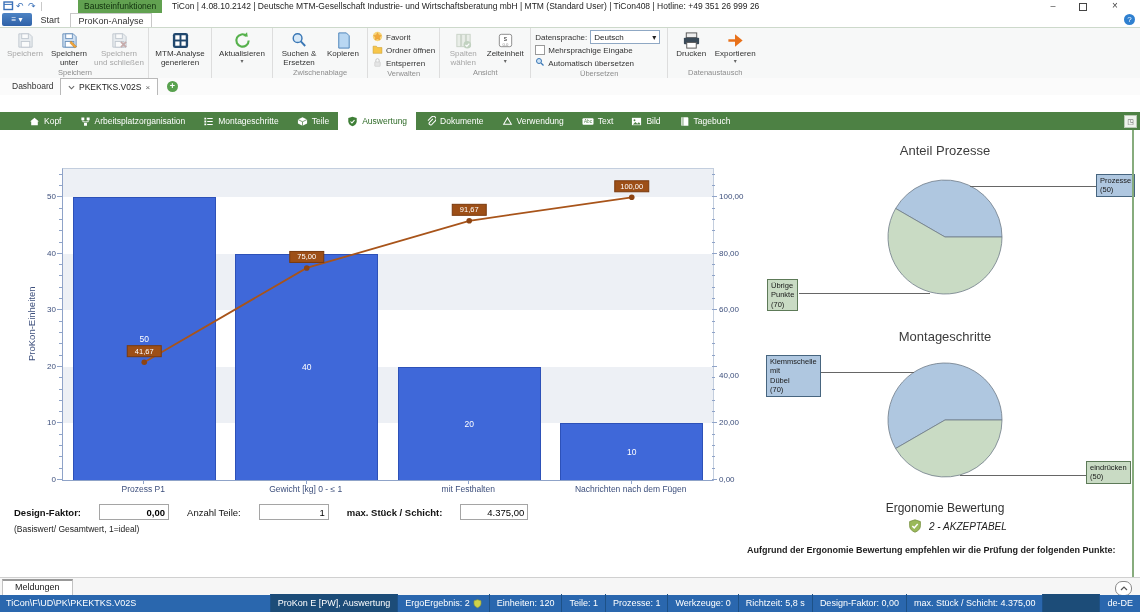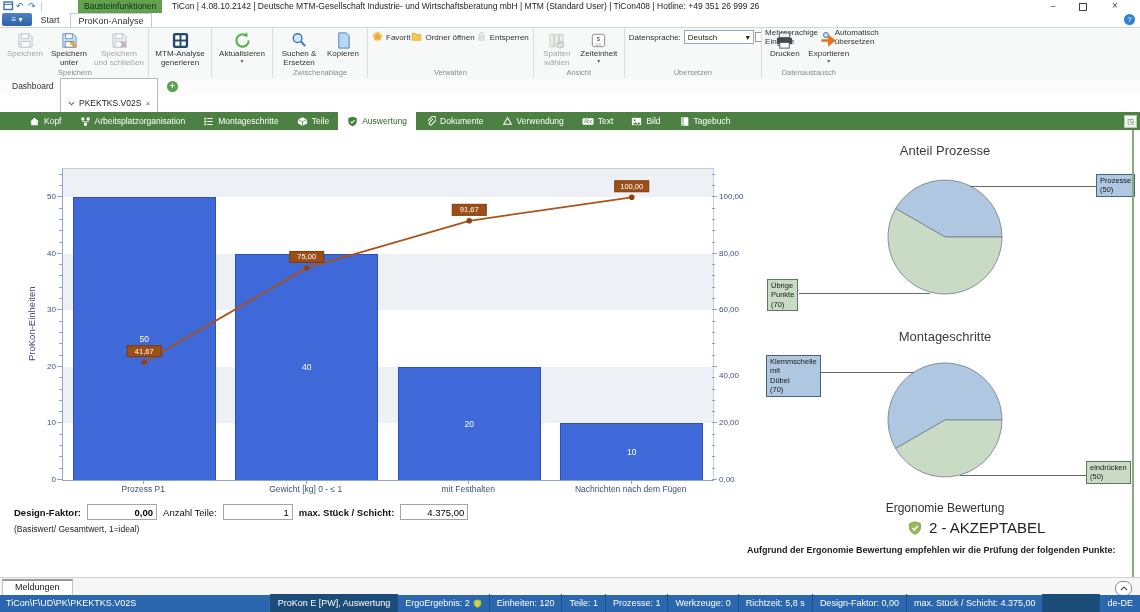--- a/index.html
+++ b/index.html
@@ -41,30 +41,30 @@
   .rgroup{display:flex;flex-direction:column;padding:1px 4px 0 4px;}
   .rgroup+.rgroup{border-left:1px solid #ddd;}
   .rgroup-body{display:flex;flex:1;align-items:flex-start;gap:2px;}
   .rgroup-label{font-size:7.5px;color:#8d8d8d;text-align:center;height:10px;line-height:9px;}
   .rbtn{display:flex;flex-direction:column;align-items:center;font-size:8px;color:#333;
         text-align:center;line-height:1.1;padding-top:1px;}
   .rbtn .ricon{height:20px;display:flex;align-items:center;justify-content:center;}
   .rbtn .arrow{font-size:6px;color:#666;line-height:5px;}
   .disabled{color:#a6a6a6;}
   .disabled svg{opacity:.45;filter:grayscale(60%);}
-  .scol{display:flex;justify-content:flex-start;gap:1px;padding-top:2px;}
+  .scol{display:flex;flex-direction:column;justify-content:flex-start;gap:1px;padding-top:2px;}
   .srow{display:flex;align-items:center;gap:3px;font-size:8px;color:#333;height:12px;}
   .rsel{display:inline-flex;align-items:center;justify-content:space-between;width:62px;height:12px;
         border:1px solid #8fa8c4;background:#fff;font-size:8px;padding:0 3px;color:#222;}
   .chk{display:inline-block;width:8px;height:8px;border:1px solid #9a9a9a;background:#fff;}
   
   #doctabs{position:absolute;top:78px;left:0;right:0;height:17px;background:#fbfbfb;}
   #dtab-dashboard{position:absolute;left:0;top:0;height:17px;line-height:17px;padding:0 12px;
                   font-size:8.5px;color:#333;}
-  #dtab-active{position:absolute;left:60px;top:0;height:16px;padding:16px 7px;background:#fff;
+  #dtab-active{position:absolute;left:60px;top:0;height:16px;padding:0 7px;background:#fff;
                border:1px solid #b9b9b9;border-bottom:none;display:flex;align-items:center;gap:4px;
                font-size:8.5px;color:#222;}
   #dtab-add{position:absolute;left:167px;top:3px;width:11px;height:11px;border-radius:50%;
             background:#58a14e;color:#fff;font-size:9px;font-weight:bold;text-align:center;
             line-height:11px;}
   .tinyx{font-size:8px;color:#666;}
   
   #dochead{position:absolute;top:95px;left:0;right:0;height:17px;background:#4d8144;color:#fff;
            display:flex;align-items:center;gap:5px;padding-left:6px;font-size:9.5px;}
   #dtabbar{position:absolute;top:112px;left:0;right:0;height:18px;background:#4d8144;
@@ -86,21 +86,21 @@
              color:#fff;font-size:8.5px;}
   #pareto-svg{position:absolute;left:0;top:0;overflow:visible;}
   #ylab{position:absolute;left:26px;top:38px;height:311px;width:12px;writing-mode:vertical-rl;
         transform:rotate(180deg);text-align:center;font-size:9.5px;color:#3d4f7c;}
   #xlabels{position:absolute;left:62px;top:354px;width:650px;display:flex;}
   .xlab{flex:1;text-align:center;font-size:8.5px;color:#3d4f7c;}
   .tick{position:absolute;background:#8fa3c8;height:1px;}
   .vtick{position:absolute;background:#8fa3c8;width:1px;}
   .ytxt{position:absolute;font-size:8px;color:#3d4f7c;}
   .ytxt.l{width:24px;text-align:right;}
-  #fields{position:absolute;left:14px;top:374px;display:flex;align-items:center;gap:6px;
+  #fields{position:absolute;left:14px;top:374px;display:flex;align-items:center;gap:18px;
           font-size:9.5px;color:#111;justify-content:center;}
   #fields .b{font-weight:bold;}
   #fields input{height:14px;border:1px solid #a5a5a5;font-size:9.5px;text-align:right;
                 padding:0 3px;font-family:"Liberation Sans",sans-serif;}
   #f-design{width:62px;font-weight:bold;}
   #f-parts{width:62px;}
   #f-max{width:60px;}
   #fields-note{position:absolute;left:14px;top:394px;font-size:8.5px;color:#222;}
   
   .rp-title{position:absolute;left:845px;width:200px;text-align:center;font-size:13px;color:#3c3c3c;}
@@ -118,22 +118,22 @@
   #lbl-klemm{left:766px;top:225px;}
   #lbl-eindr{left:1086px;top:331px;}
   .lead{position:absolute;height:1px;background:#666;}
   #lead1{left:970px;top:56px;width:126px;}
   #lead2{left:799px;top:163px;width:131px;}
   #lead3{left:821px;top:242px;width:93px;}
   #lead4{left:960px;top:345px;width:126px;}
   #rstrip{position:absolute;left:1132px;top:0;width:2px;height:447px;background:#87ac7d;}
   #ergo-title{position:absolute;left:845px;width:200px;top:371px;text-align:center;font-size:12px;
               color:#333;}
-  #ergo-rating{position:absolute;left:908px;top:389px;display:flex;align-items:flex-end;gap:7px;
-               font-size:15px;color:#222;}
+  #ergo-rating{position:absolute;left:908px;top:389px;display:flex;align-items:center;gap:7px;
+               font-size:10px;color:#222;font-style:italic;}
   #ergo-reco{position:absolute;left:747px;top:415px;font-size:9px;font-weight:600;color:#1d1d1d;}
   #ergo-list{position:absolute;left:752px;top:425px;font-size:9px;font-weight:600;color:#1d1d1d;}
   #ergo-list ol{margin:0;padding-left:16px;}
   #ergo-list li{margin-top:1px;}
   
   #msgrow{position:absolute;top:577px;left:0;right:0;height:18px;background:#f6f6f6;
           border-top:1px solid #d0d0d0;box-sizing:border-box;}
   #msg-tab{position:absolute;left:2px;top:1px;height:15px;padding:0 12px;background:#fff;
            border:1px solid #c2c2c2;border-top:2px solid #999;font-size:9px;line-height:13px;
            color:#222;box-sizing:content-box;}

